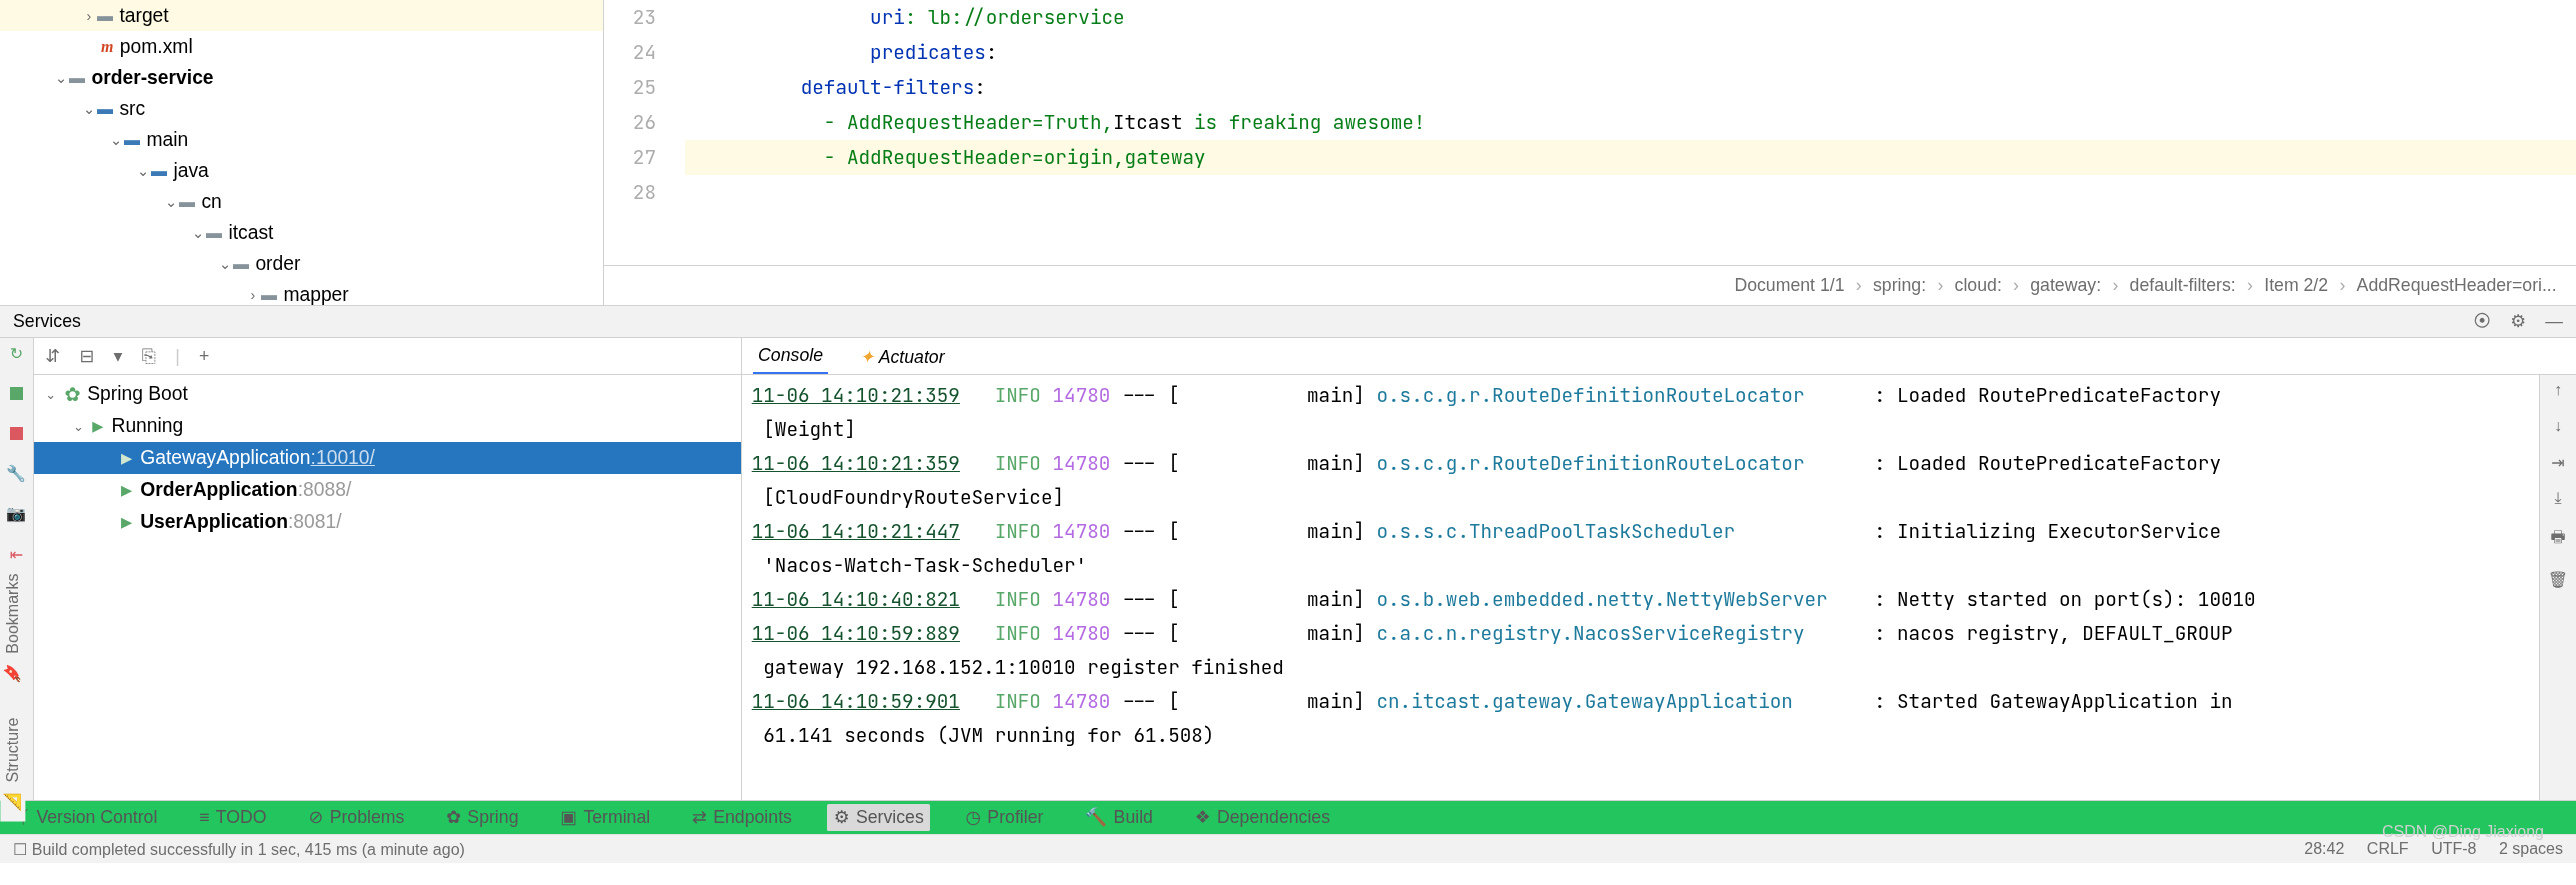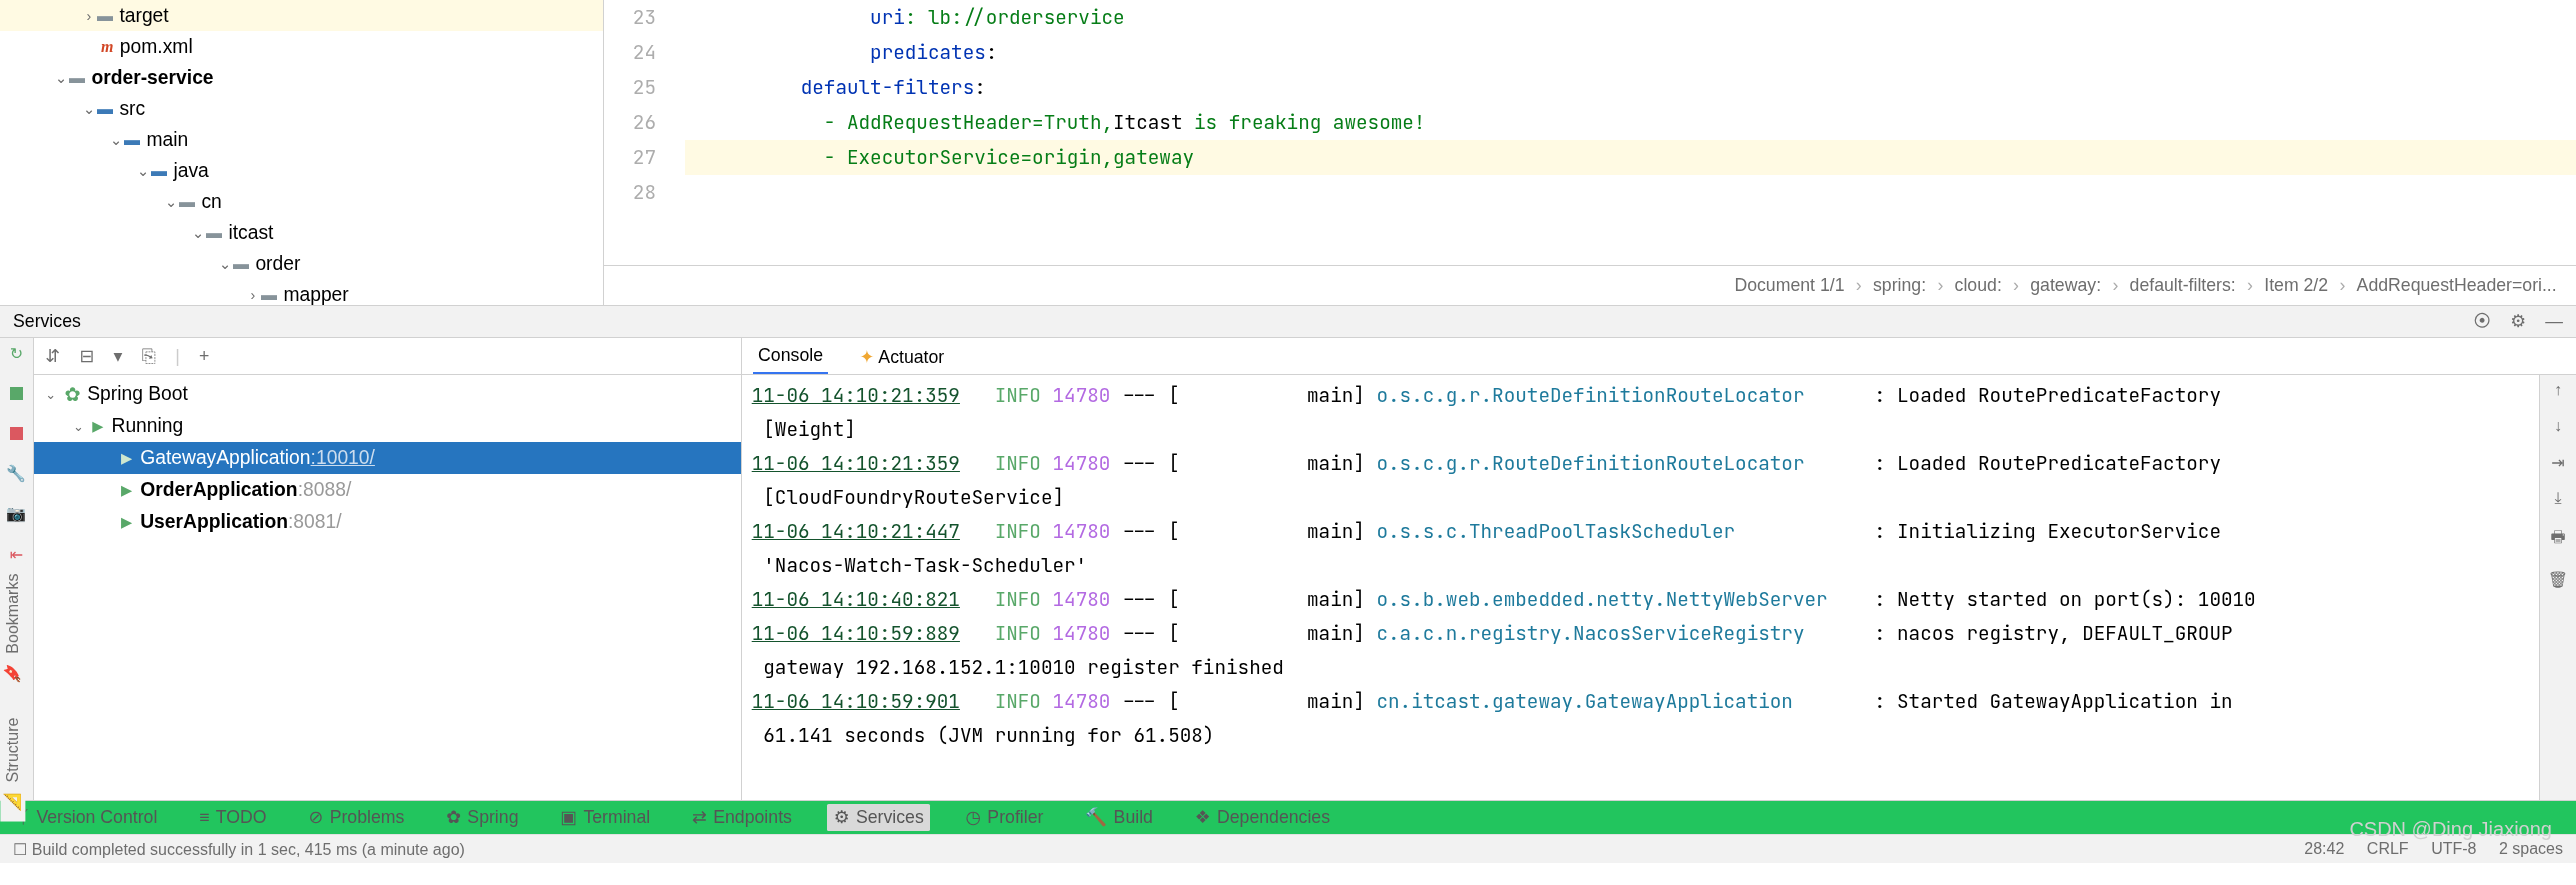--- a/index.html
+++ b/index.html
@@ -49,39 +49,39 @@
 .run-tree { flex: 1; font-size: 19.3px; padding-top: 3.2px; }
 .run-row { display: flex; align-items: center; height: 32px; padding-left: 11.3px; }
 .run-row.sel { background: #2675bf; color: #fff; }
 .run-row .arrow { width: 19.3px; color: #6e6e6e; font-size: 13px; }
 .play-icon { color: #59a869; margin-right: 8px; font-size: 14.5px; }
 .run-row.sel .play-icon { color: #cfe8cf; }
 .run-port { color: #999; }
 .run-row.sel .run-port { color: #cde; text-decoration: underline; }
 
 .console-panel { flex: 1; display: flex; flex-direction: column; }
-.console-tabs { height: 37px; border-bottom: 0.8px solid #d1d1d1; display: flex; align-items: flex-end; padding: 0 11.3px; gap: 27px; font-size: 17.7px; }
+.console-tabs { height: 37px; border-bottom: 0.8px solid #d1d1d1; display: flex; align-items: flex-end; padding: 0 11.3px; gap: 27px; font-size: 17.7px; font-style: italic; }
 .console-tab { padding: 6.4px 4.8px; }
 .console-tab.active { border-bottom: 2.4px solid #3574f0; }
 .actuator { color: #f0a732; }
 .console-body { flex: 1; display: flex; }
 .console-text { flex: 1; padding: 3.2px 9.7px; font-size: 19.3px; line-height: 34px; overflow: hidden; white-space: pre; }
 .console-text .ts { color: #14532d; text-decoration: underline; }
 .console-text .info { color: #59a869; }
 .console-text .pid { color: #b36ae2; }
 .console-text .cls { color: #1e7a9c; }
 .right-gutter { width: 37px; background: #f2f2f2; border-left: 0.8px solid #d1d1d1; display: flex; flex-direction: column; align-items: center; padding-top: 6.4px; gap: 17.7px; color: #6e6e6e; font-size: 16px; }
 
 
 .tool-tabs { height: 34px; background: #22c55e; border-top: 0.8px solid #d1d1d1; display: flex; align-items: center; padding: 0 13px; gap: 29px; font-size: 17.7px; color: #555; }
 .tool-tab { display: flex; align-items: center; gap: 6.4px; padding: 3.2px 6.4px; }
 .tool-tab.active { background: #d9d9d9; border-radius: 1.6px; }
 .status-bar { height: 29px; background: #f2f2f2; border-top: 0.8px solid #e1e1e1; display: flex; align-items: center; justify-content: space-between; padding: 0 13px; font-size: 16px; color: #6e6e6e; }
 .status-right { display: flex; gap: 22.5px; }
-.watermark { position: absolute; right: 24px; bottom: 45px; color: #d1d1d1; font-size: 20px; }
+.watermark { position: absolute; right: 32px; bottom: 45px; color: #d1d1d1; font-size: 16px; }
 </style>
 </head>
 <body>
 
 <div class="top">
   <div class="project-tree" id="ptree">
       <div class="tree-row hl" style="padding-left: 81px;">
         <span class="tree-arrow">›</span>
         <span class="tree-icon folder-icon">▬</span>
         <span class="tree-label">target</span>
@@ -141,21 +141,21 @@
           <div>25</div>
           <div>26</div>
           <div>27</div>
           <div>28</div>
         </div>
       <div class="code mono" id="code">
           <div class="line"><span class="txt">                </span><span class="kw">uri</span><span class="str">: lb://orderservice</span></div>
           <div class="line"><span class="txt">                </span><span class="kw">predicates</span><span class="txt">:</span></div>
           <div class="line"><span class="txt">          </span><span class="kw">default-filters</span><span class="txt">:</span></div>
           <div class="line"><span class="str">            - AddRequestHeader=Truth,</span><span class="txt">Itcast</span><span class="str"> is freaking awesome!</span></div>
-          <div class="line hl"><span class="str">            - ExecutorService=origin,gateway</span></div>
+          <div class="line hl"><span class="str">            - AddRequestHeader=origin,gateway</span></div>
         </div>
     </div>
     <div class="breadcrumb" id="bc">
         <span>Document 1/1</span>
         <span class="sep">›</span>
         <span>spring:</span>
         <span class="sep">›</span>
         <span>cloud:</span>
         <span class="sep">›</span>
         <span>gateway:</span>

